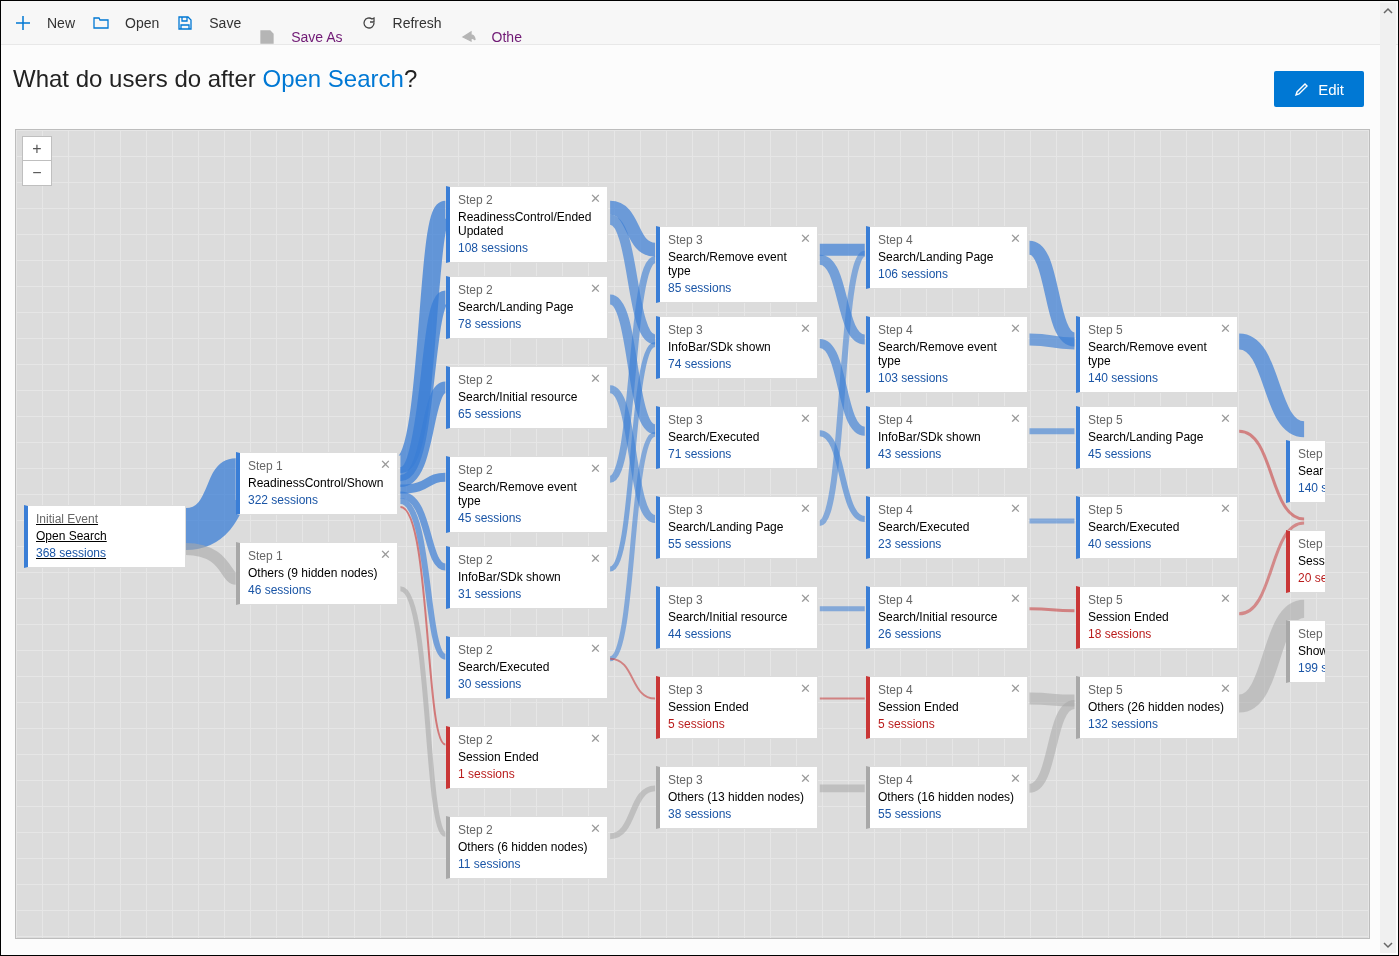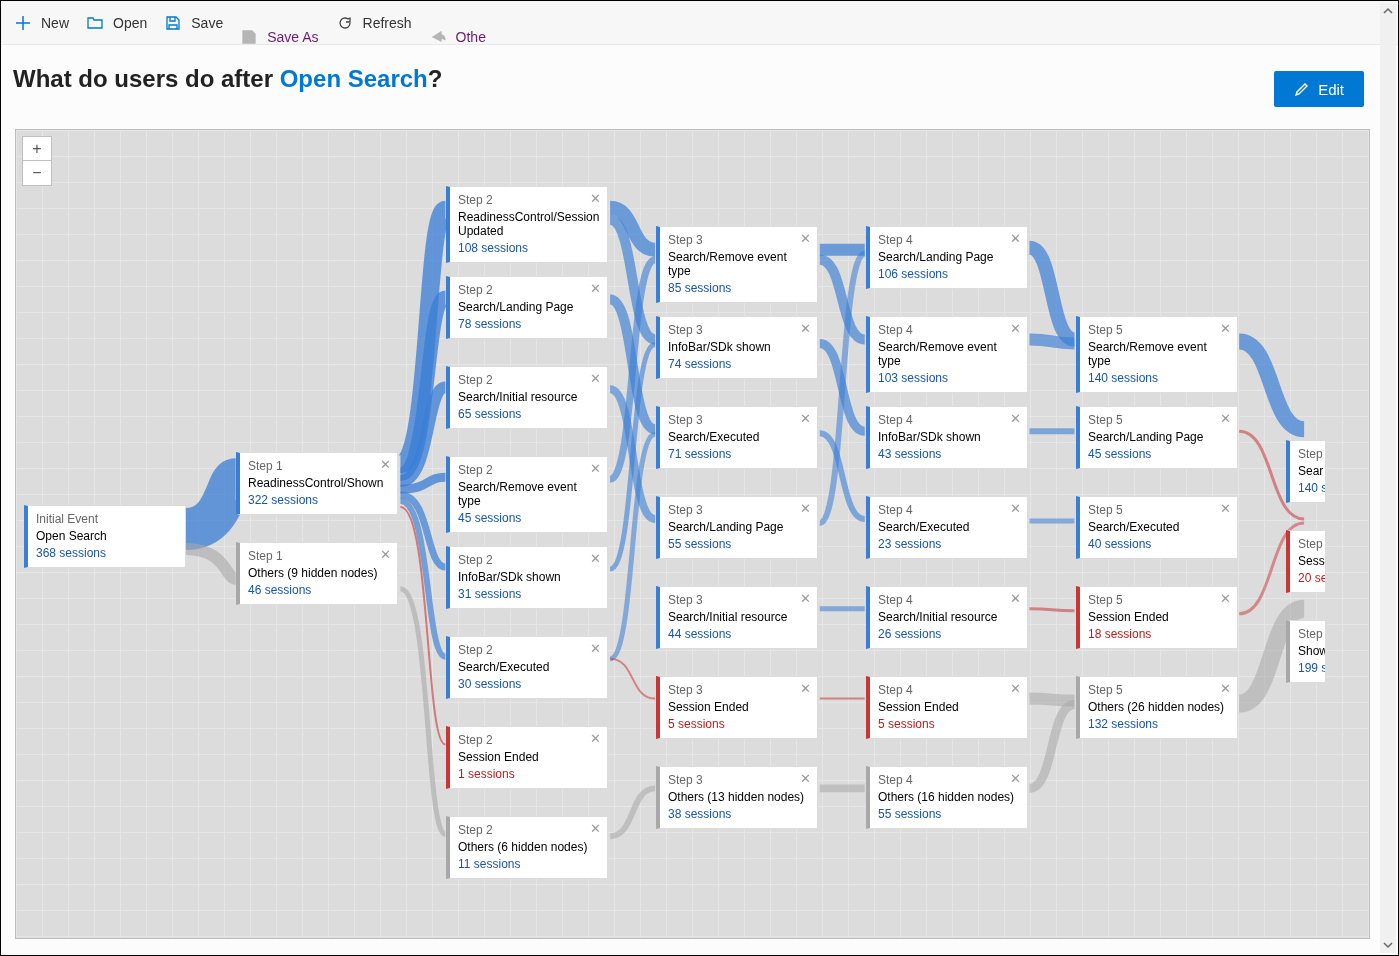--- a/index.html
+++ b/index.html
@@ -7,29 +7,29 @@
     --link:#1a55a6;
     --red:#a4262c;
     --grey:#8e8e8e;
     --border:#cfcfcf;
     --grid:#e6e6e6;
   }
   * { box-sizing:border-box; font-family:"Segoe UI",Arial,sans-serif; }
   body { margin:0; background:#fcfcfc; width:1399px; height:956px; overflow:hidden; border:1px solid #000; position:relative;}
   
   .toolbar { height:44px; background:#f7f7f7; border-bottom:1px solid #e8e8e8; display:flex; align-items:center; padding:0 14px; gap:18px;}
-  .tb-btn { display:flex; align-items:center; gap:10px; font-size:14px; color:#333; cursor:pointer; user-select:none;}
+  .tb-btn { display:flex; align-items:center; gap:16px; font-size:14px; color:#333; cursor:pointer; user-select:none;}
   .tb-btn svg { width:16px; height:16px; }
   .tb-btn.disabled { color:#701a75;margin-top:28px; }
   .tb-btn.disabled svg * { stroke:#b5b5b5; fill:#b5b5b5; }
   .scrollbar { position:absolute; right:2px; top:2px; bottom:2px; width:16px; background:#f0f0f0; }
   .scroll-arrow { width:16px; height:16px; display:flex; align-items:center; justify-content:center; position:absolute; background:#f0f0f0;}
   .scroll-arrow.up{ top:0;} .scroll-arrow.down{ bottom:0;}
   
-  .heading { padding:20px 12px 18px; font-size:24px; font-weight:700; color:#222;}
+  .heading { padding:20px 12px 18px; font-size:24px; font-weight:400; color:#222;}
   .heading .accent { color:var(--blue); }
   .edit-pill { position:absolute; right:34px; top:70px; background:var(--blue); color:#fff; height:36px; padding:0 20px; border-radius:2px; display:flex; align-items:center; gap:8px; font-size:15px; cursor:pointer;}
   
   .canvas { position:absolute; left:14px; top:128px; right:28px; bottom:16px; border:1px solid #bdbdbd; background:#dcdcdc;
     background-image:linear-gradient(to right,var(--grid) 1px,transparent 1px),linear-gradient(to bottom,var(--grid) 1px,transparent 1px);
     background-size:26px 26px; overflow:hidden;}
   
   .zoom { position:absolute; left:6px; top:6px; width:30px; background:#fff; border:1px solid #bfbfbf;}
   .zoom div { height:24px; border-bottom:1px solid #bfbfbf; display:flex; align-items:center; justify-content:center; font-size:16px; color:#555; cursor:pointer;}
   .zoom div:last-child{border:none;}
@@ -146,40 +146,40 @@
     <path d="M1015 570 C1040 570 1035 572 1060 572" stroke="#a8a8a8" stroke-width="12" fill="none" opacity="0.55"></path>
     <path d="M1015 660 C1040 660 1035 576 1060 576" stroke="#a8a8a8" stroke-width="9" fill="none" opacity="0.55"></path>
 
     <path d="M1225 212 C1260 212 1255 300 1290 300" stroke="#3a7ed6" stroke-width="16" fill="none" opacity="0.7"></path>
     <path d="M1225 302 C1260 302 1255 390 1290 390" stroke="#c93636" stroke-width="3" fill="none" opacity="0.55"></path>
     <path d="M1225 575 C1260 575 1255 480 1290 480" stroke="#a8a8a8" stroke-width="18" fill="none" opacity="0.55"></path>
     <path d="M1225 485 C1260 485 1255 394 1290 394" stroke="#c93636" stroke-width="3" fill="none" opacity="0.5"></path>
   </svg>
 
   <div id="nodes">
-      <div class="node " style="left: 8px; top: 375px; min-height: 58px;">
+      <div class="node " style="left: 8px; top: 375px; min-height: 58px; text-decoration: underline;">
         <div class="step">Initial Event</div>
         <div class="title">Open Search</div>
         <div class="sess">368 sessions</div>
       </div>
       <div class="node " style="left: 220px; top: 322px; min-height: 58px;">
         <div class="step">Step 1</div>
         <div class="title">ReadinessControl/Shown</div>
         <div class="sess">322 sessions</div>
         <div class="close">✕</div>
       </div>
       <div class="node grey" style="left: 220px; top: 412px; min-height: 58px;">
         <div class="step">Step 1</div>
         <div class="title">Others (9 hidden nodes)</div>
         <div class="sess">46 sessions</div>
         <div class="close">✕</div>
       </div>
       <div class="node " style="left: 430px; top: 56px; min-height: 70px;">
         <div class="step">Step 2</div>
-        <div class="title">ReadinessControl/Session Updated</div>
+        <div class="title">ReadinessControl/Ended Updated</div>
         <div class="sess">108 sessions</div>
         <div class="close">✕</div>
       </div>
       <div class="node " style="left: 430px; top: 146px; min-height: 58px;">
         <div class="step">Step 2</div>
         <div class="title">Search/Landing Page</div>
         <div class="sess">78 sessions</div>
         <div class="close">✕</div>
       </div>
       <div class="node " style="left: 430px; top: 236px; min-height: 58px;">

